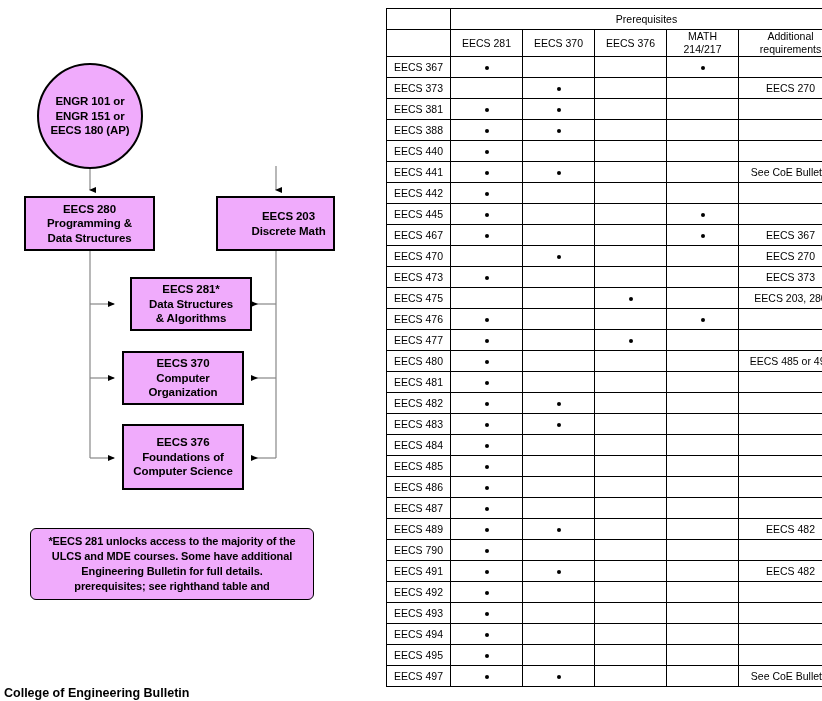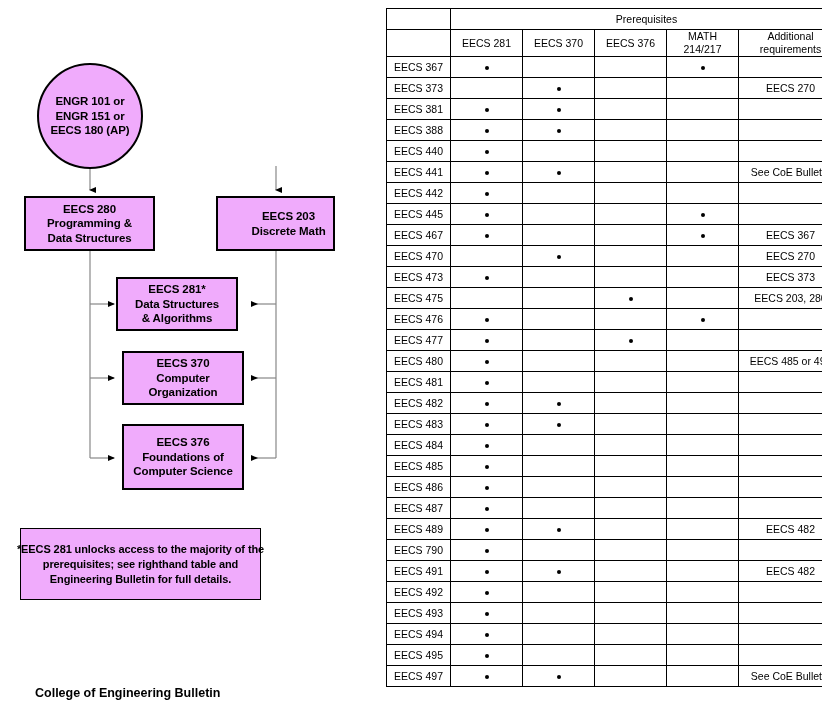--- a/index.html
+++ b/index.html
@@ -61,33 +61,32 @@
     line-height: 15px;
     padding: 0 10px;
   }
   .node .ln { display: block; white-space: nowrap; }
   .note-node .ln { white-space: nowrap; }
 
   #circle-engr { left: 37px;  top: 63px;  width: 106px; height: 106px; }
   #circle-math { left: 223px; top: 60px;  width: 106px; height: 106px; }
   #box-280     { left: 24px;  top: 196px; width: 131px; height: 55px; }
   #box-203     { left: 216px; top: 196px; width: 119px; height: 55px; padding-left: 26px; }
-  #box-281     { left: 116px; top: 277px; width: 122px; height: 54px; }
+  #box-281     { left: 130px; top: 277px; width: 122px; height: 54px; }
   #box-370     { left: 122px; top: 351px; width: 122px; height: 54px; }
   #box-376     { left: 122px; top: 424px; width: 122px; height: 66px; }
-  #note-box    { left: 20px;  top: 528px; width: 241px; height: 72px; }
+  #note-box    { left: 30px;  top: 528px; width: 284px; height: 72px; border-radius: 6px; }
 
   #footer-text {
     position: absolute;
     left: 4px;
     top: 686px;
     font-size: 12.5px;
     font-weight: bold;
     white-space: nowrap;
-    margin-left: 31px;
   }
 
   
   #table-wrap {
     position: absolute;
     left: 386px;
     top: 8px;
     width: 428px;
   }
   table.prereq {
@@ -205,22 +204,23 @@
   </div>
 
   <div class="node box-node" id="box-376">
     <span class="ln">EECS 376</span>
     <span class="ln">Foundations of</span>
     <span class="ln">Computer Science</span>
   </div>
 
   <div class="node note-node" id="note-box">
     <span class="ln">*EECS 281 unlocks access to the majority of the</span>
+    <span class="ln">ULCS and MDE courses. Some have additional</span>
+    <span class="ln">Engineering Bulletin for full details.</span>
     <span class="ln">prerequisites; see righthand table and</span>
-    <span class="ln">Engineering Bulletin for full details.</span>
   </div>
 
   <div id="footer-text">College of Engineering Bulletin</div>
 </div>
 
 <div id="table-wrap">
   <table class="prereq">
     <colgroup>
       <col class="col-course">
         <col class="col-dot">

